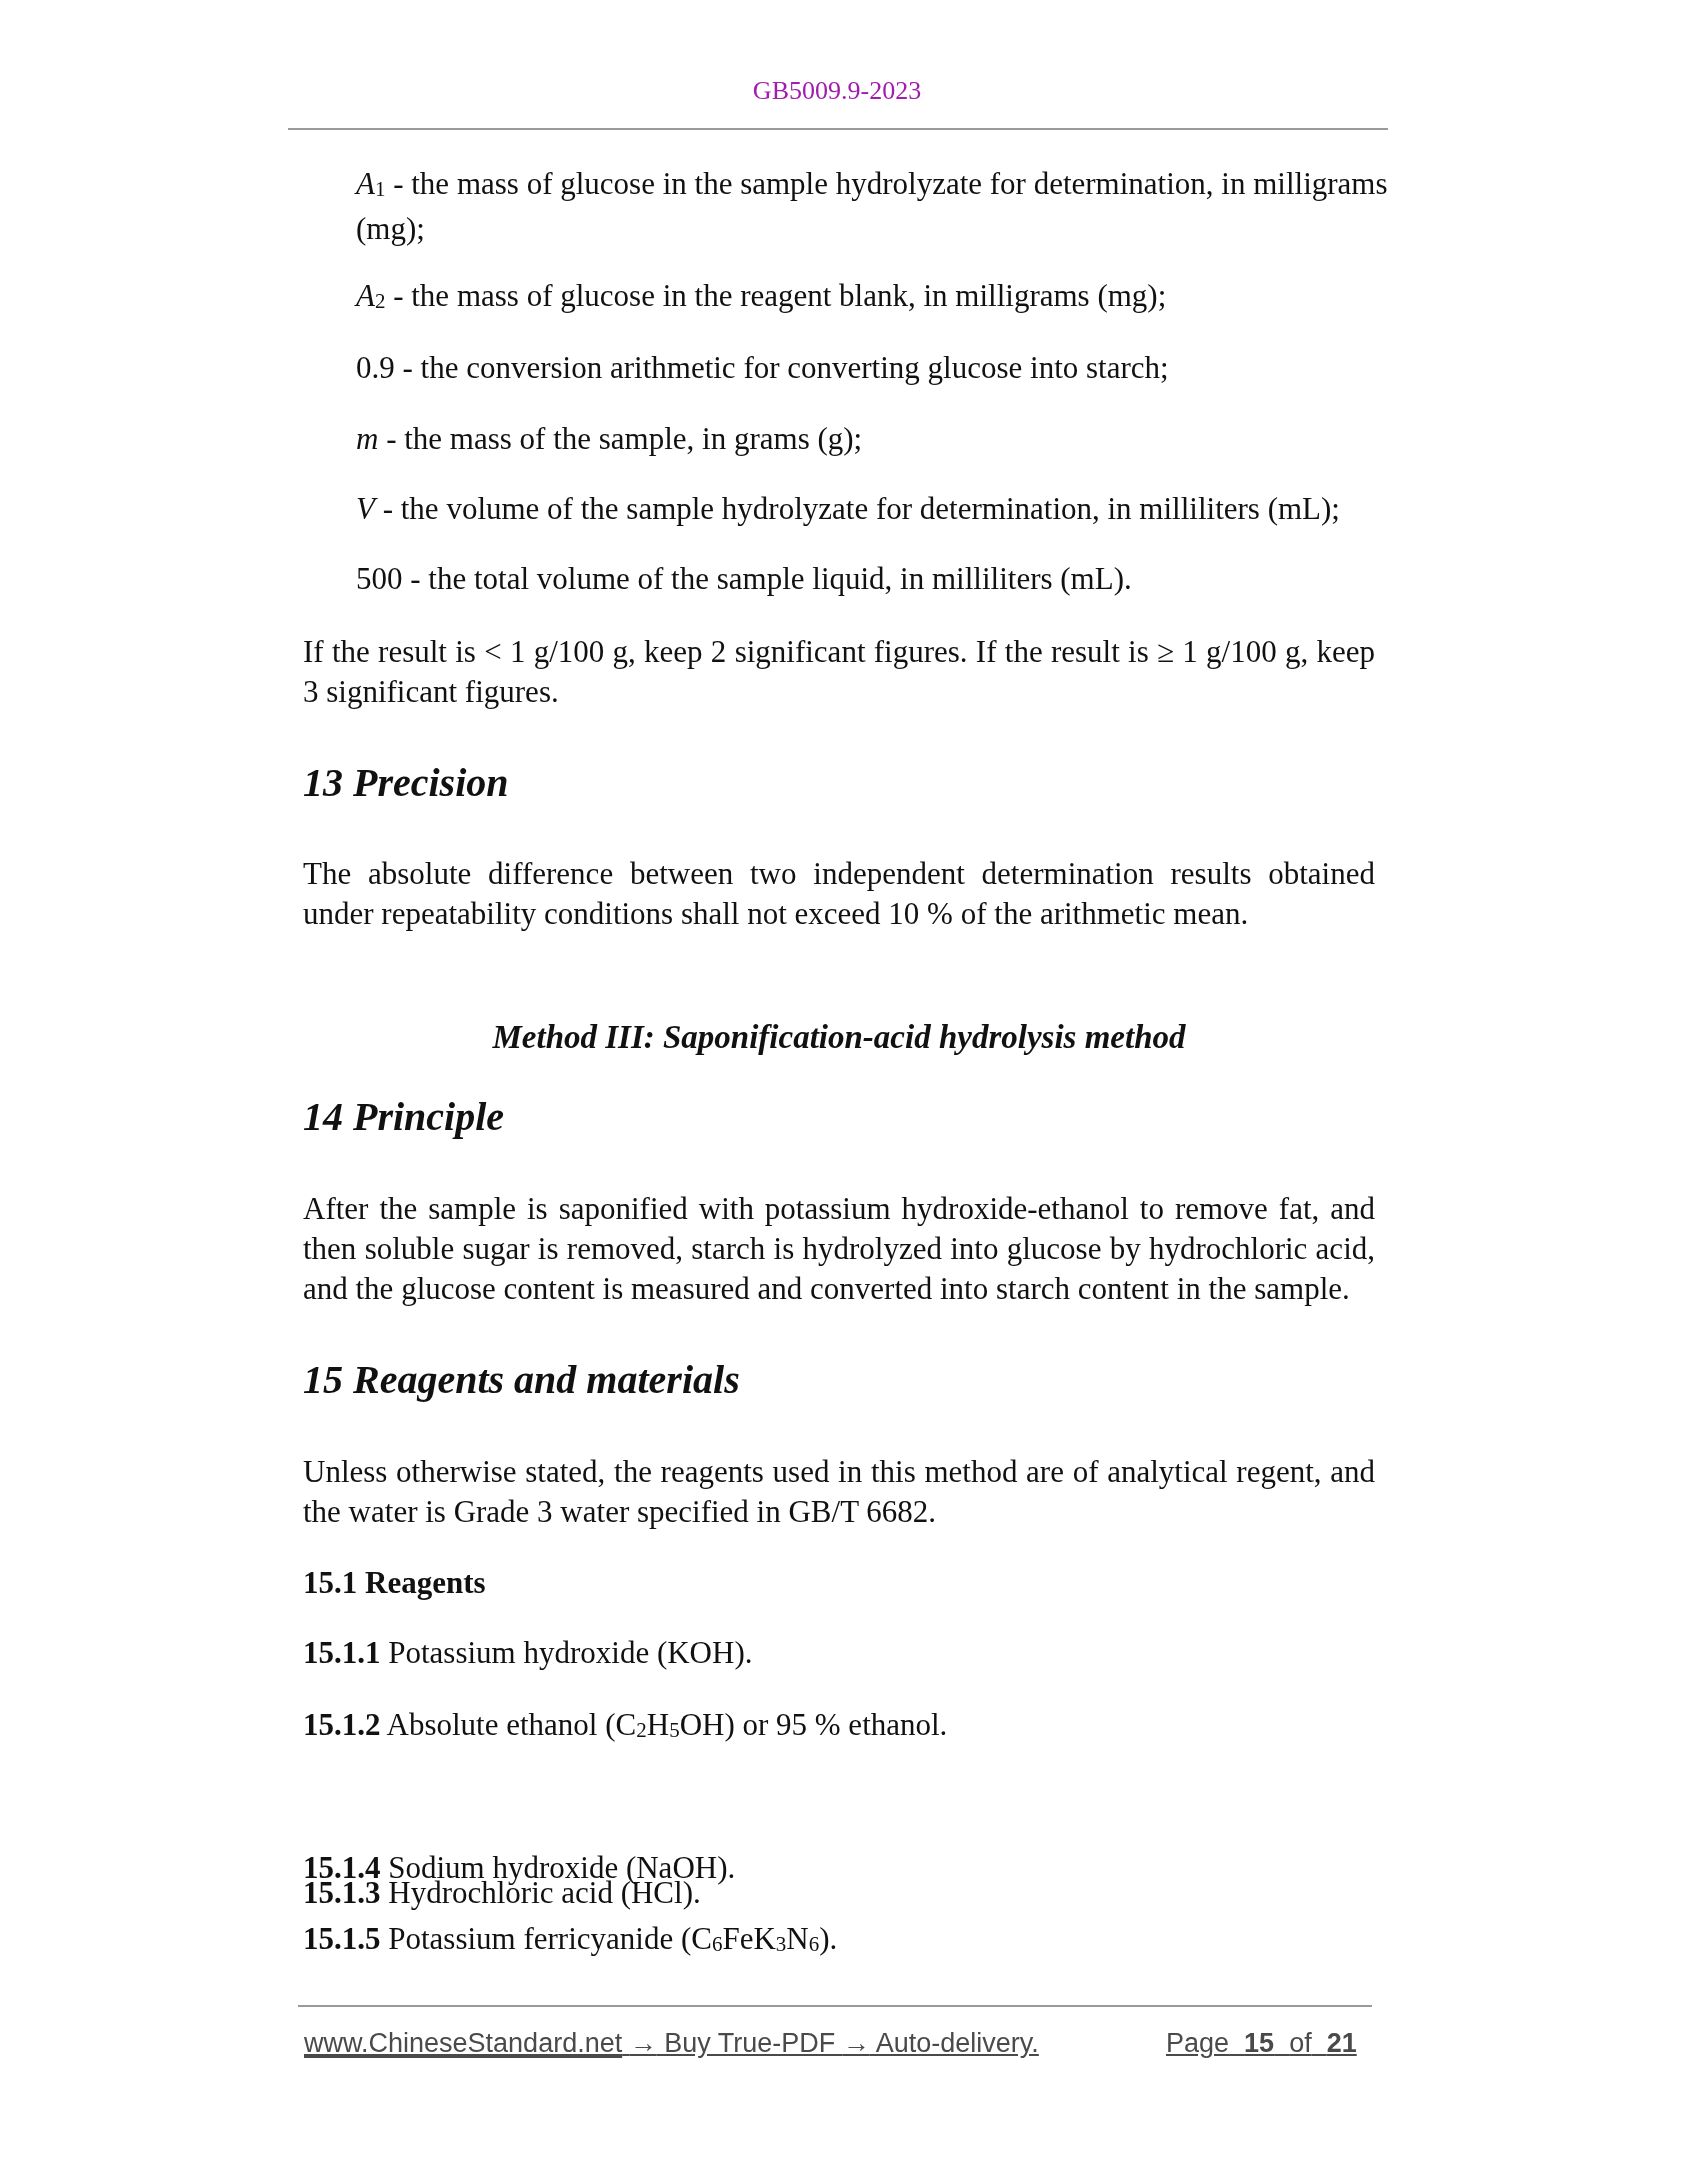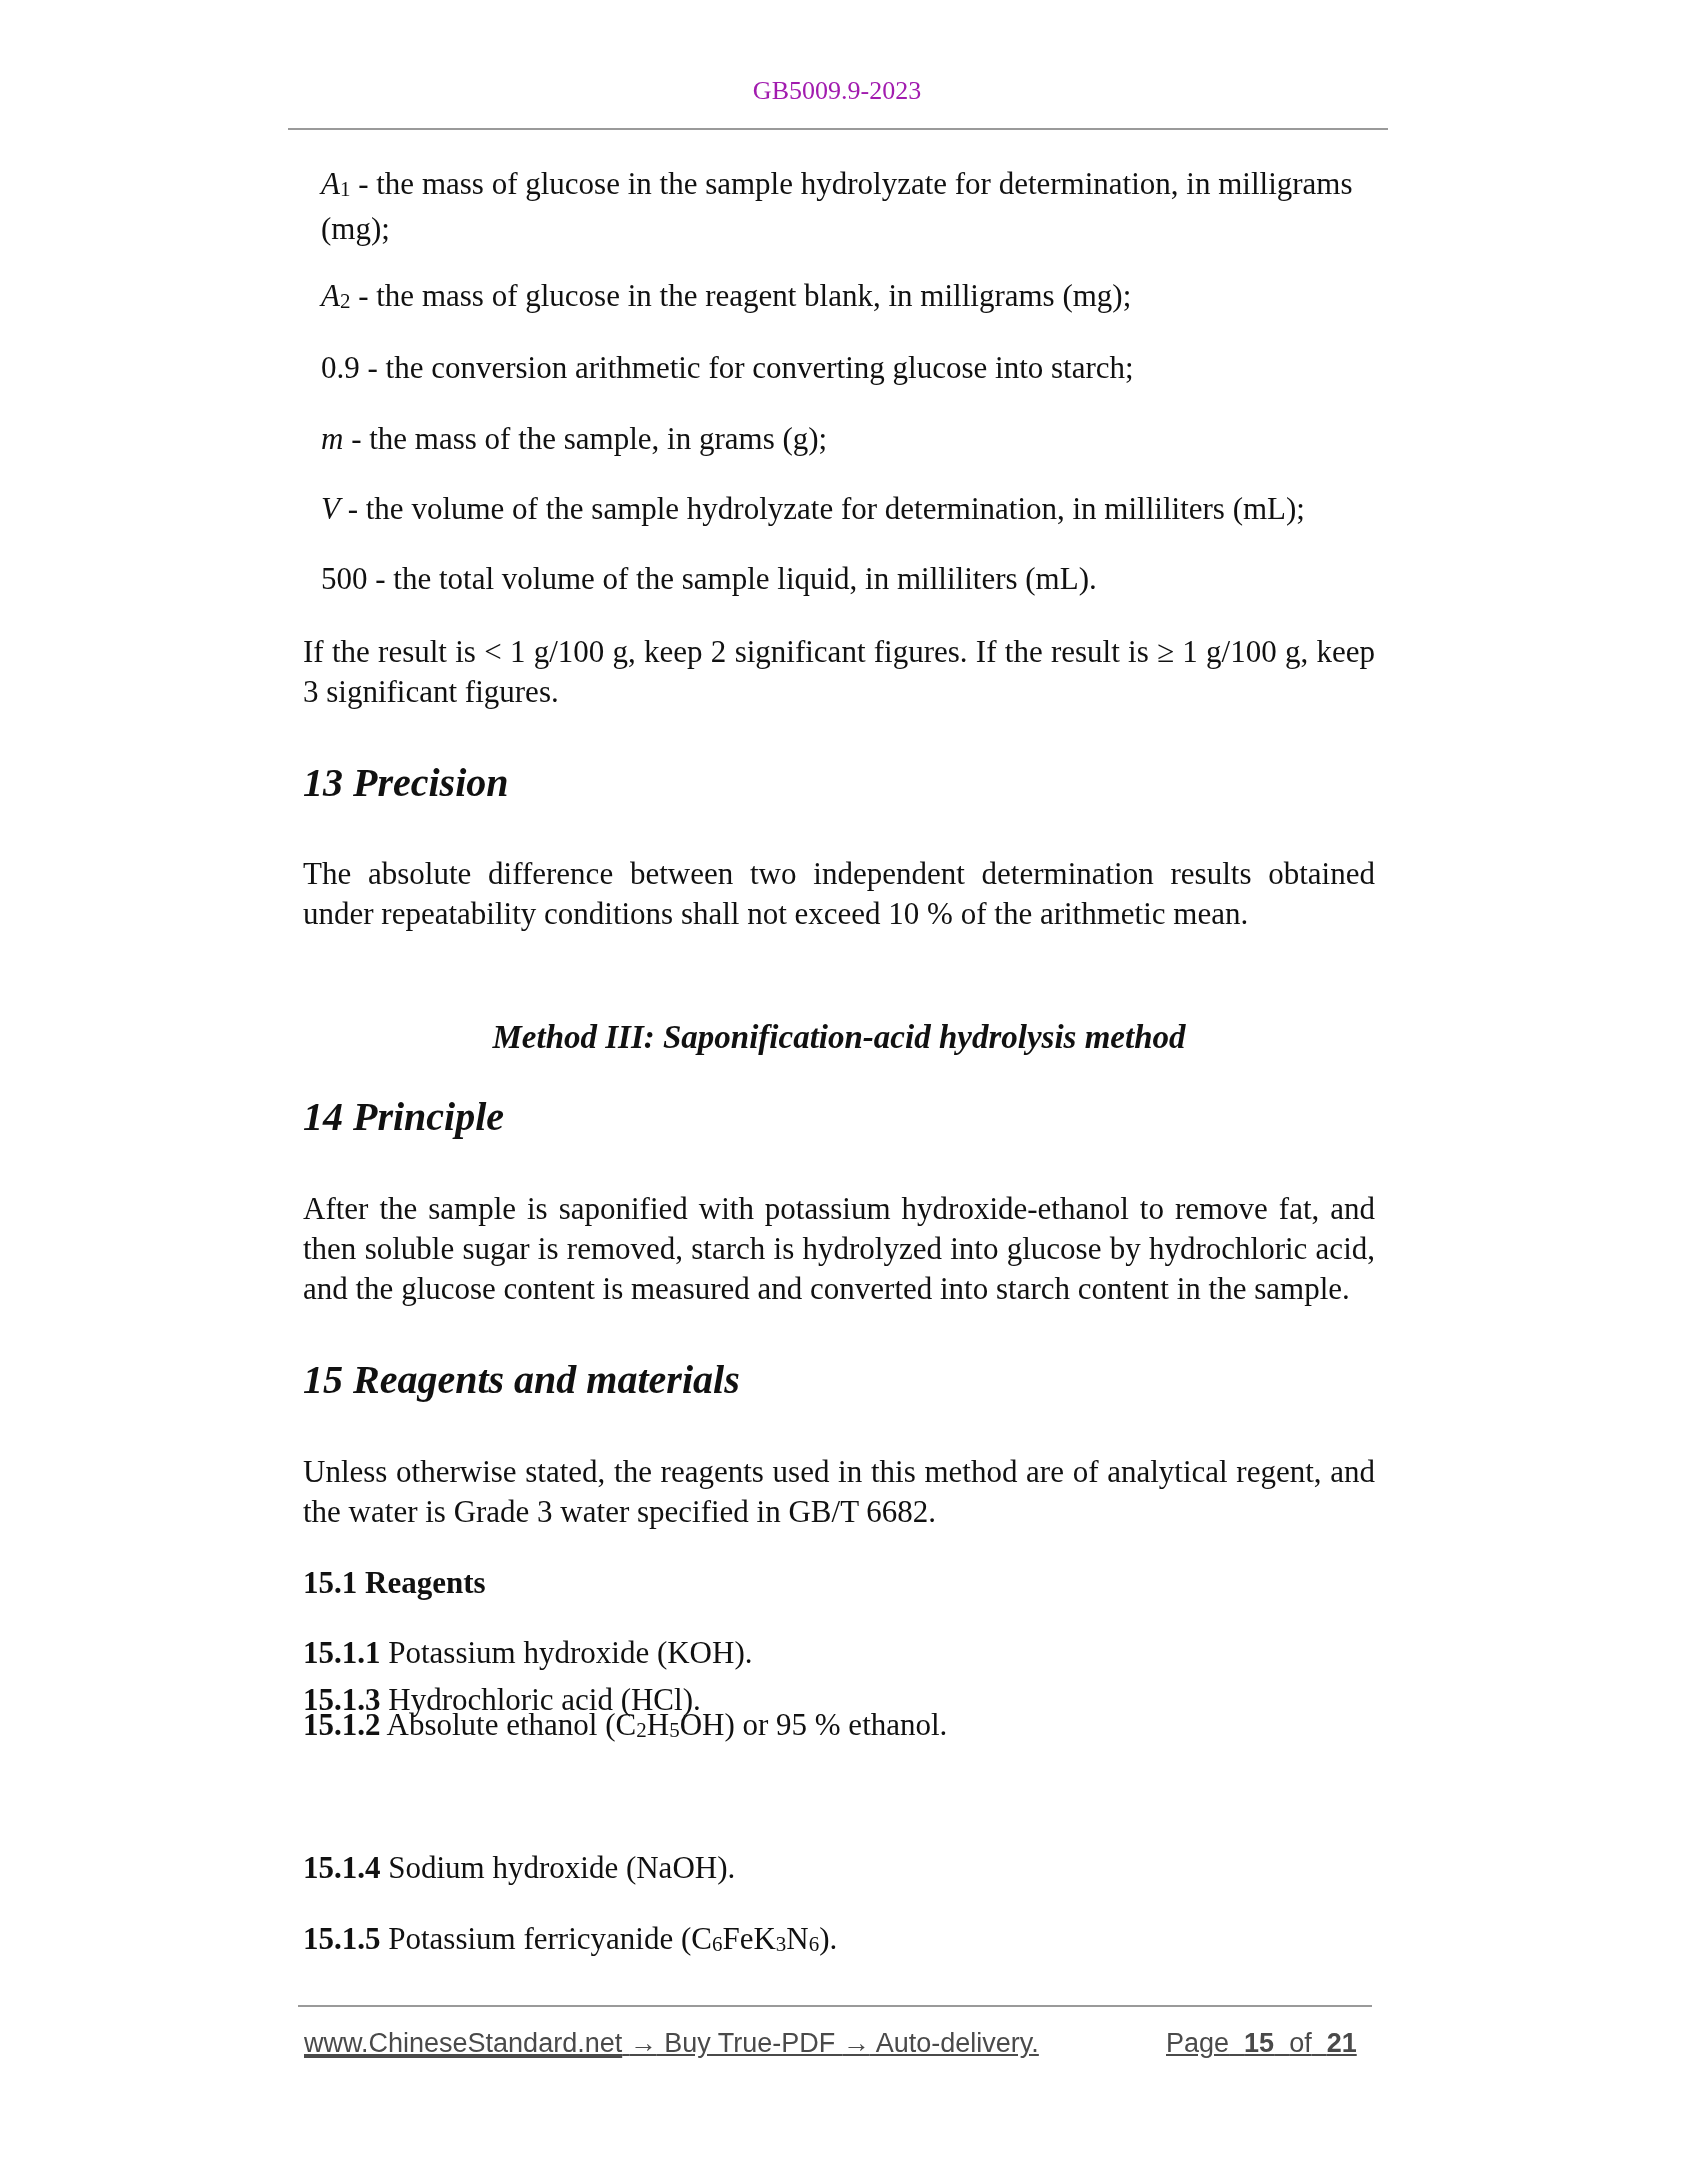--- a/index.html
+++ b/index.html
@@ -1,21 +1,21 @@
 <!DOCTYPE html>
 <html style="font-size:14px"><head>
 <meta charset="utf-8">
 <style>
   html, body { margin:0; padding:0; background:#ffffff; }
   body { width:1683px; height:2177px; position:relative; overflow:hidden; font-family:"Liberation Serif", "DejaVu Serif", serif; color:#111; }
   .abs { position:absolute; }
   .hdr-title { left:0; width:1674px; text-align:center; top:76px; font-size:26px; color:#a21caf; }
   .rule { height:1.7px; background:#9a9a9a; }
   .body-text { font-size:31px; line-height:40px; color:#111; }
-  .item { left:321px; width:1038px; }
+  .item { left:356px; width:1038px; }
   .para { left:303px; width:1072px; text-align:justify; }
   .h2 { left:303px; font-size:40px; font-weight:bold; color:#111;font-style:italic; }
   .h-center { left:303px; width:1072px; text-align:center; font-size:33px; font-weight:bold; color:#111; }
   .sub { font-size:21px; vertical-align:-1.7px; }
   i { font-style:italic; }
   b { font-weight:bold; }
   .footer { font-family:"Liberation Sans", "DejaVu Sans", sans-serif; font-size:27px; color:#4a4a4a;text-decoration:underline; }
   .footer a { color:#4a4a4a; text-decoration:underline; text-underline-offset:3.5px; }
   .pg b { font-weight:bold; }
 </style>
@@ -60,21 +60,21 @@
 <div class="abs body-text" style="left:303px; top:1563px;">
   <b>15.1 Reagents</b>
 </div>
 
 <div class="abs body-text" style="left:303px; top:1633px;">
   <b>15.1.1</b><span> Potassium hydroxide (KOH).</span>
 </div>
 <div class="abs body-text" style="left:303px; top:1705px;">
   <b>15.1.2</b><span> Absolute ethanol (C</span><span class="sub">2</span><span>H</span><span class="sub">5</span><span>OH) or 95 % ethanol.</span>
 </div>
-<div class="abs body-text" style="left:303px; top:1680px;">
+<div class="abs body-text" style="left:303px; top:1873px;">
   <b>15.1.3</b><span> Hydrochloric acid (HCl).</span>
 </div>
 <div class="abs body-text" style="left:303px; top:1848px;">
   <b>15.1.4</b><span> Sodium hydroxide (NaOH).</span>
 </div>
 <div class="abs body-text" style="left:303px; top:1919px;">
   <b>15.1.5</b><span> Potassium ferricyanide (C</span><span class="sub">6</span><span>FeK</span><span class="sub">3</span><span>N</span><span class="sub">6</span><span>).</span>
 </div>
 
 <div class="abs rule" style="left:298px; width:1074px; top:2005px;"></div>

